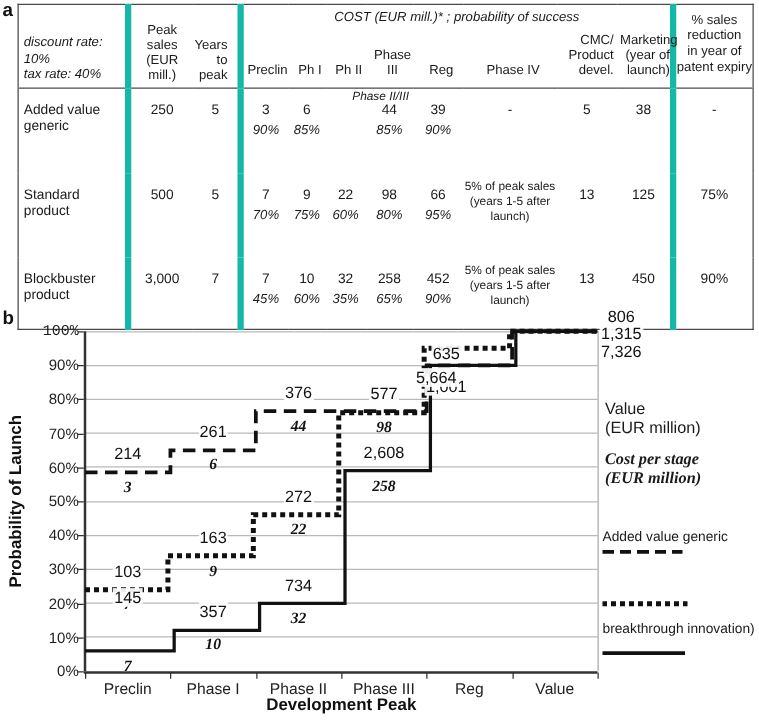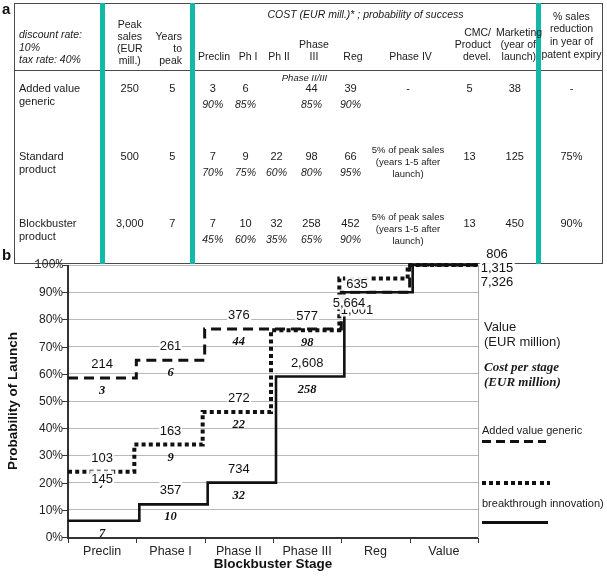--- a/index.html
+++ b/index.html
@@ -417,21 +417,21 @@
     <div class="cost-label" style="left: 170.5px; top: 516.36px; position: absolute;">10</div>
     <div class="val-label" style="left: 238.833px; top: 467.6px; position: absolute;">734</div>
     <div class="cost-label" style="left: 238.833px; top: 494.6px; position: absolute;">32</div>
     <div class="val-label" style="left: 307.167px; top: 361.52px; position: absolute;">2,608</div>
     <div class="cost-label" style="left: 307.167px; top: 388.52px; position: absolute;">258</div>
     <div class="val-label" style="left: 349px; top: 302px; position: absolute;">5,664</div>
     <div class="val-label" style="left: 497px; top: 281px; position: absolute;">7,326</div>
   </div>
 
 <div id="axis-title-y">Probability of Launch</div>
-<div id="axis-title-x">Blockbuster Stage</div>
+<div id="axis-title-x">Development Peak</div>
 
 <div class="ann" id="legend-value">
   <div>Value</div>
   <div>(EUR million)</div>
 </div>
 <div class="ann" id="legend-cost">
   <div>Cost per stage</div>
   <div>(EUR million)</div>
 </div>
 

